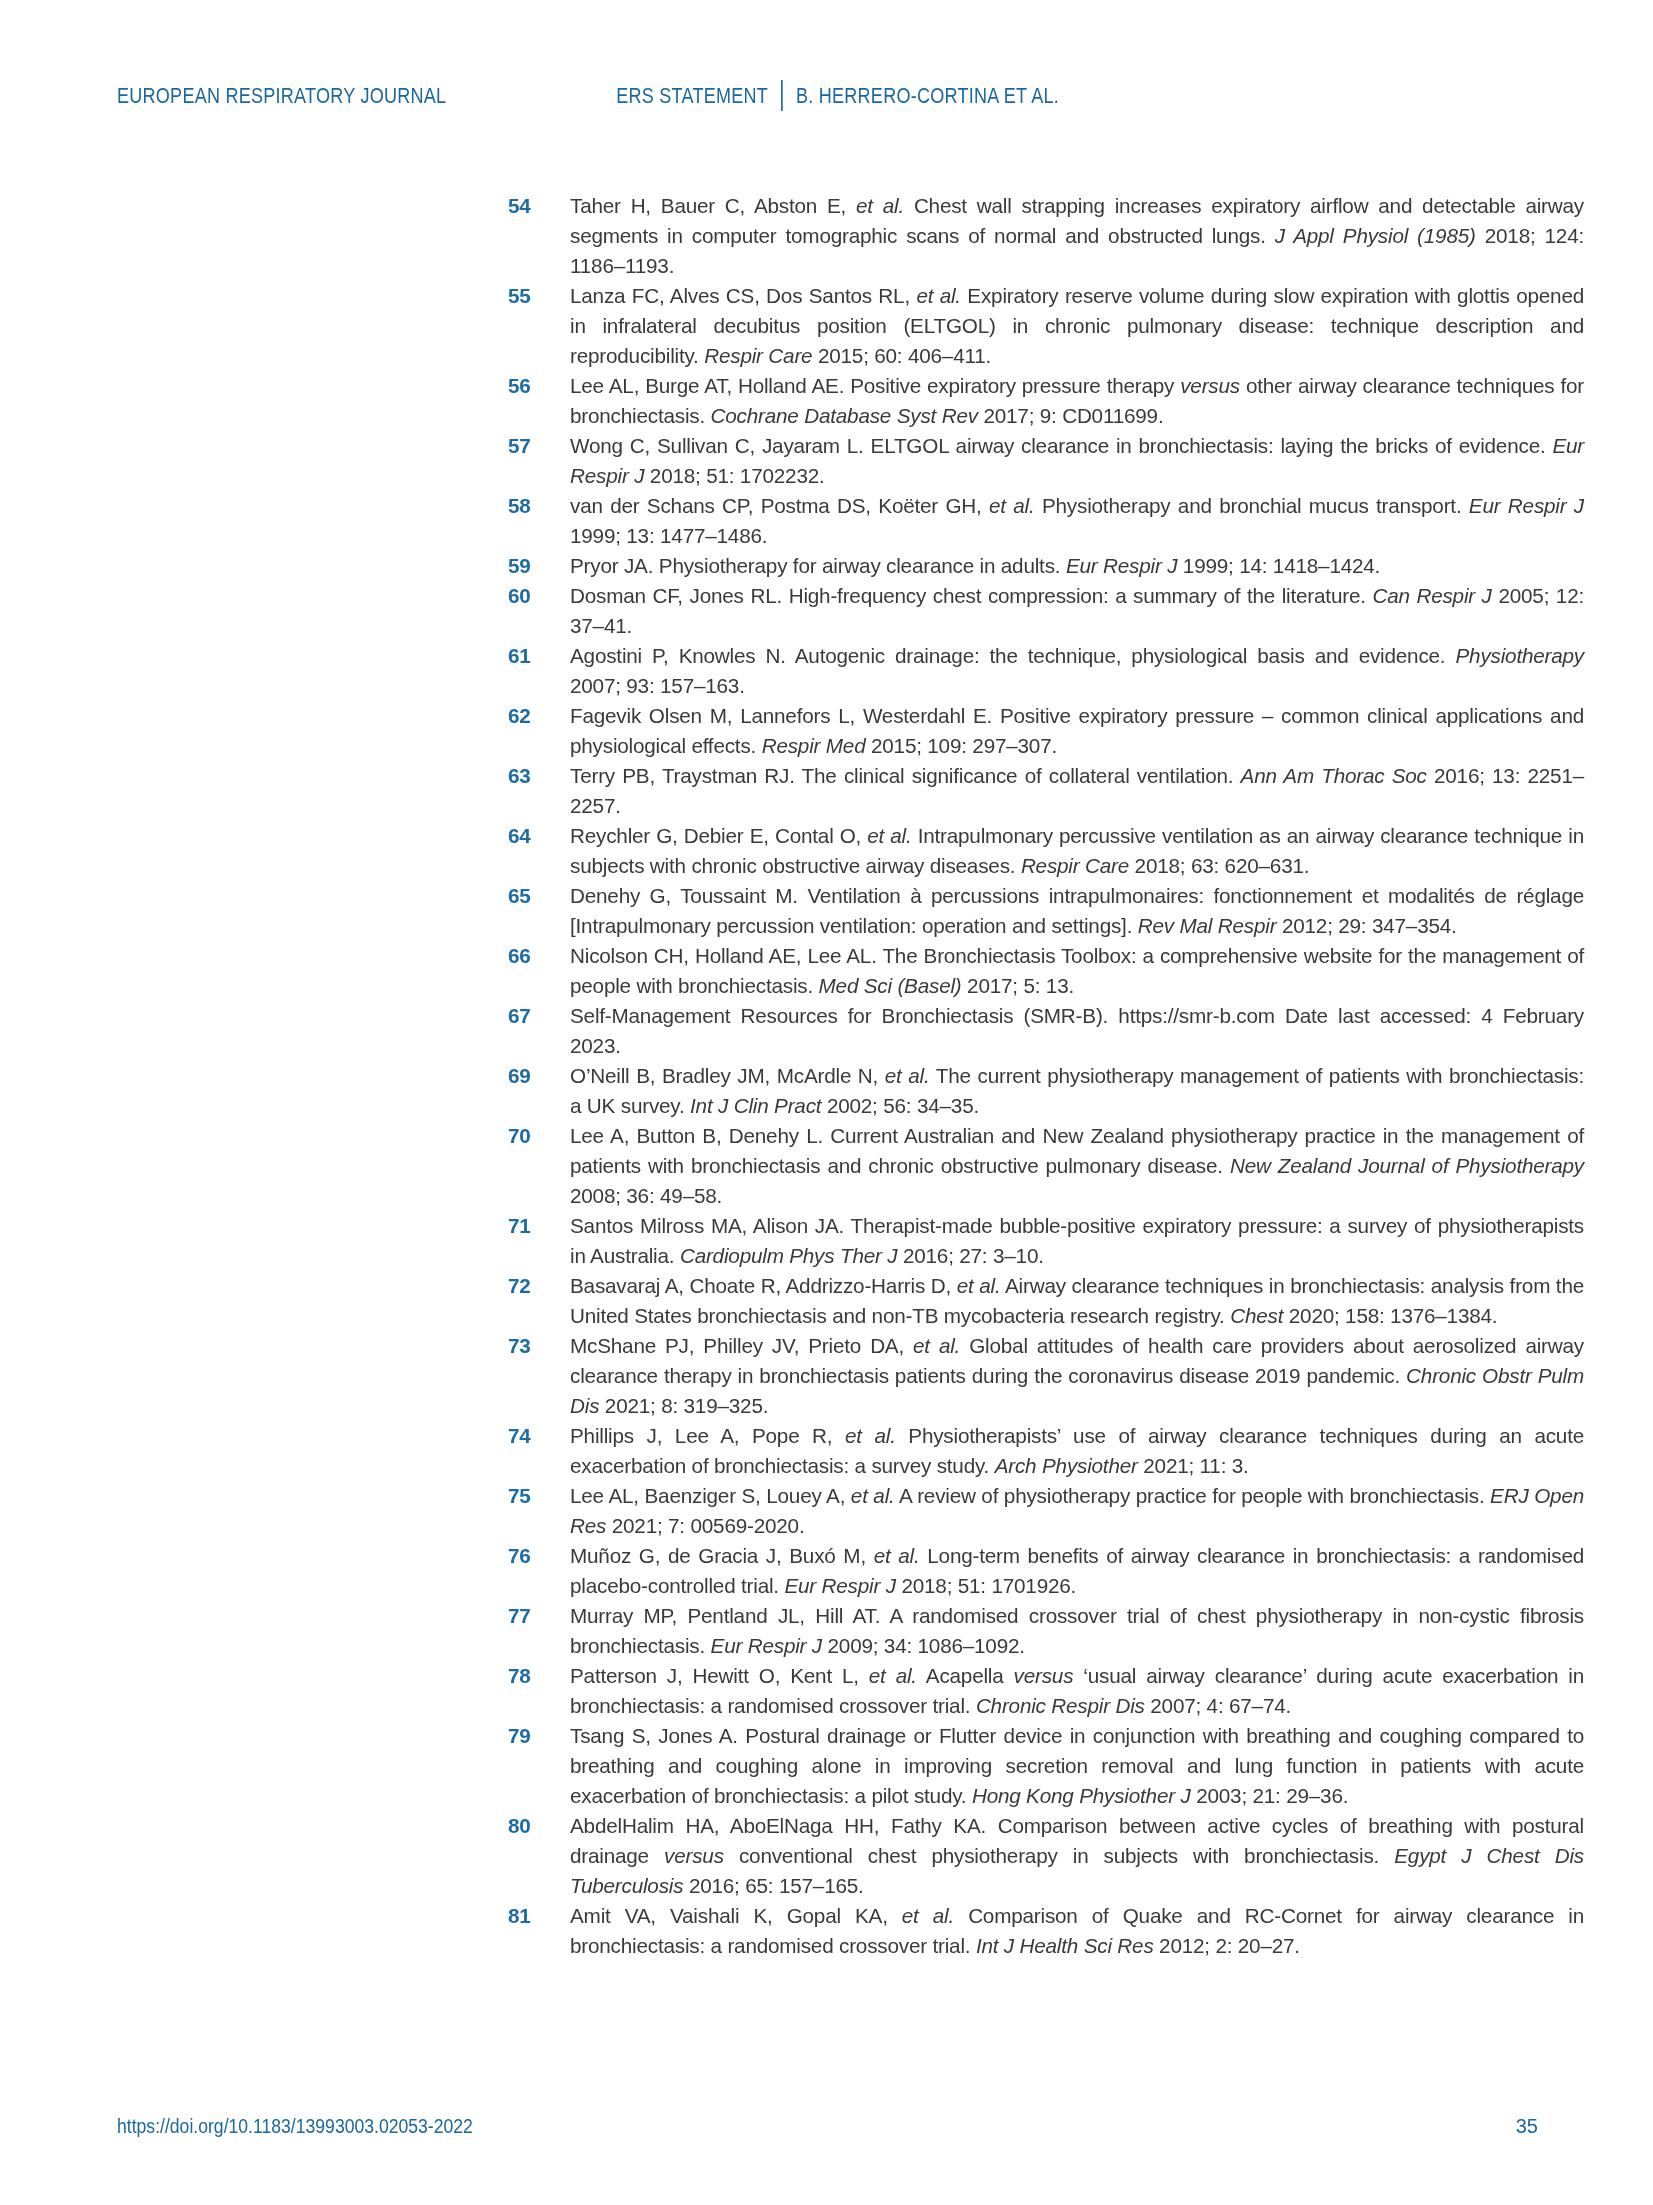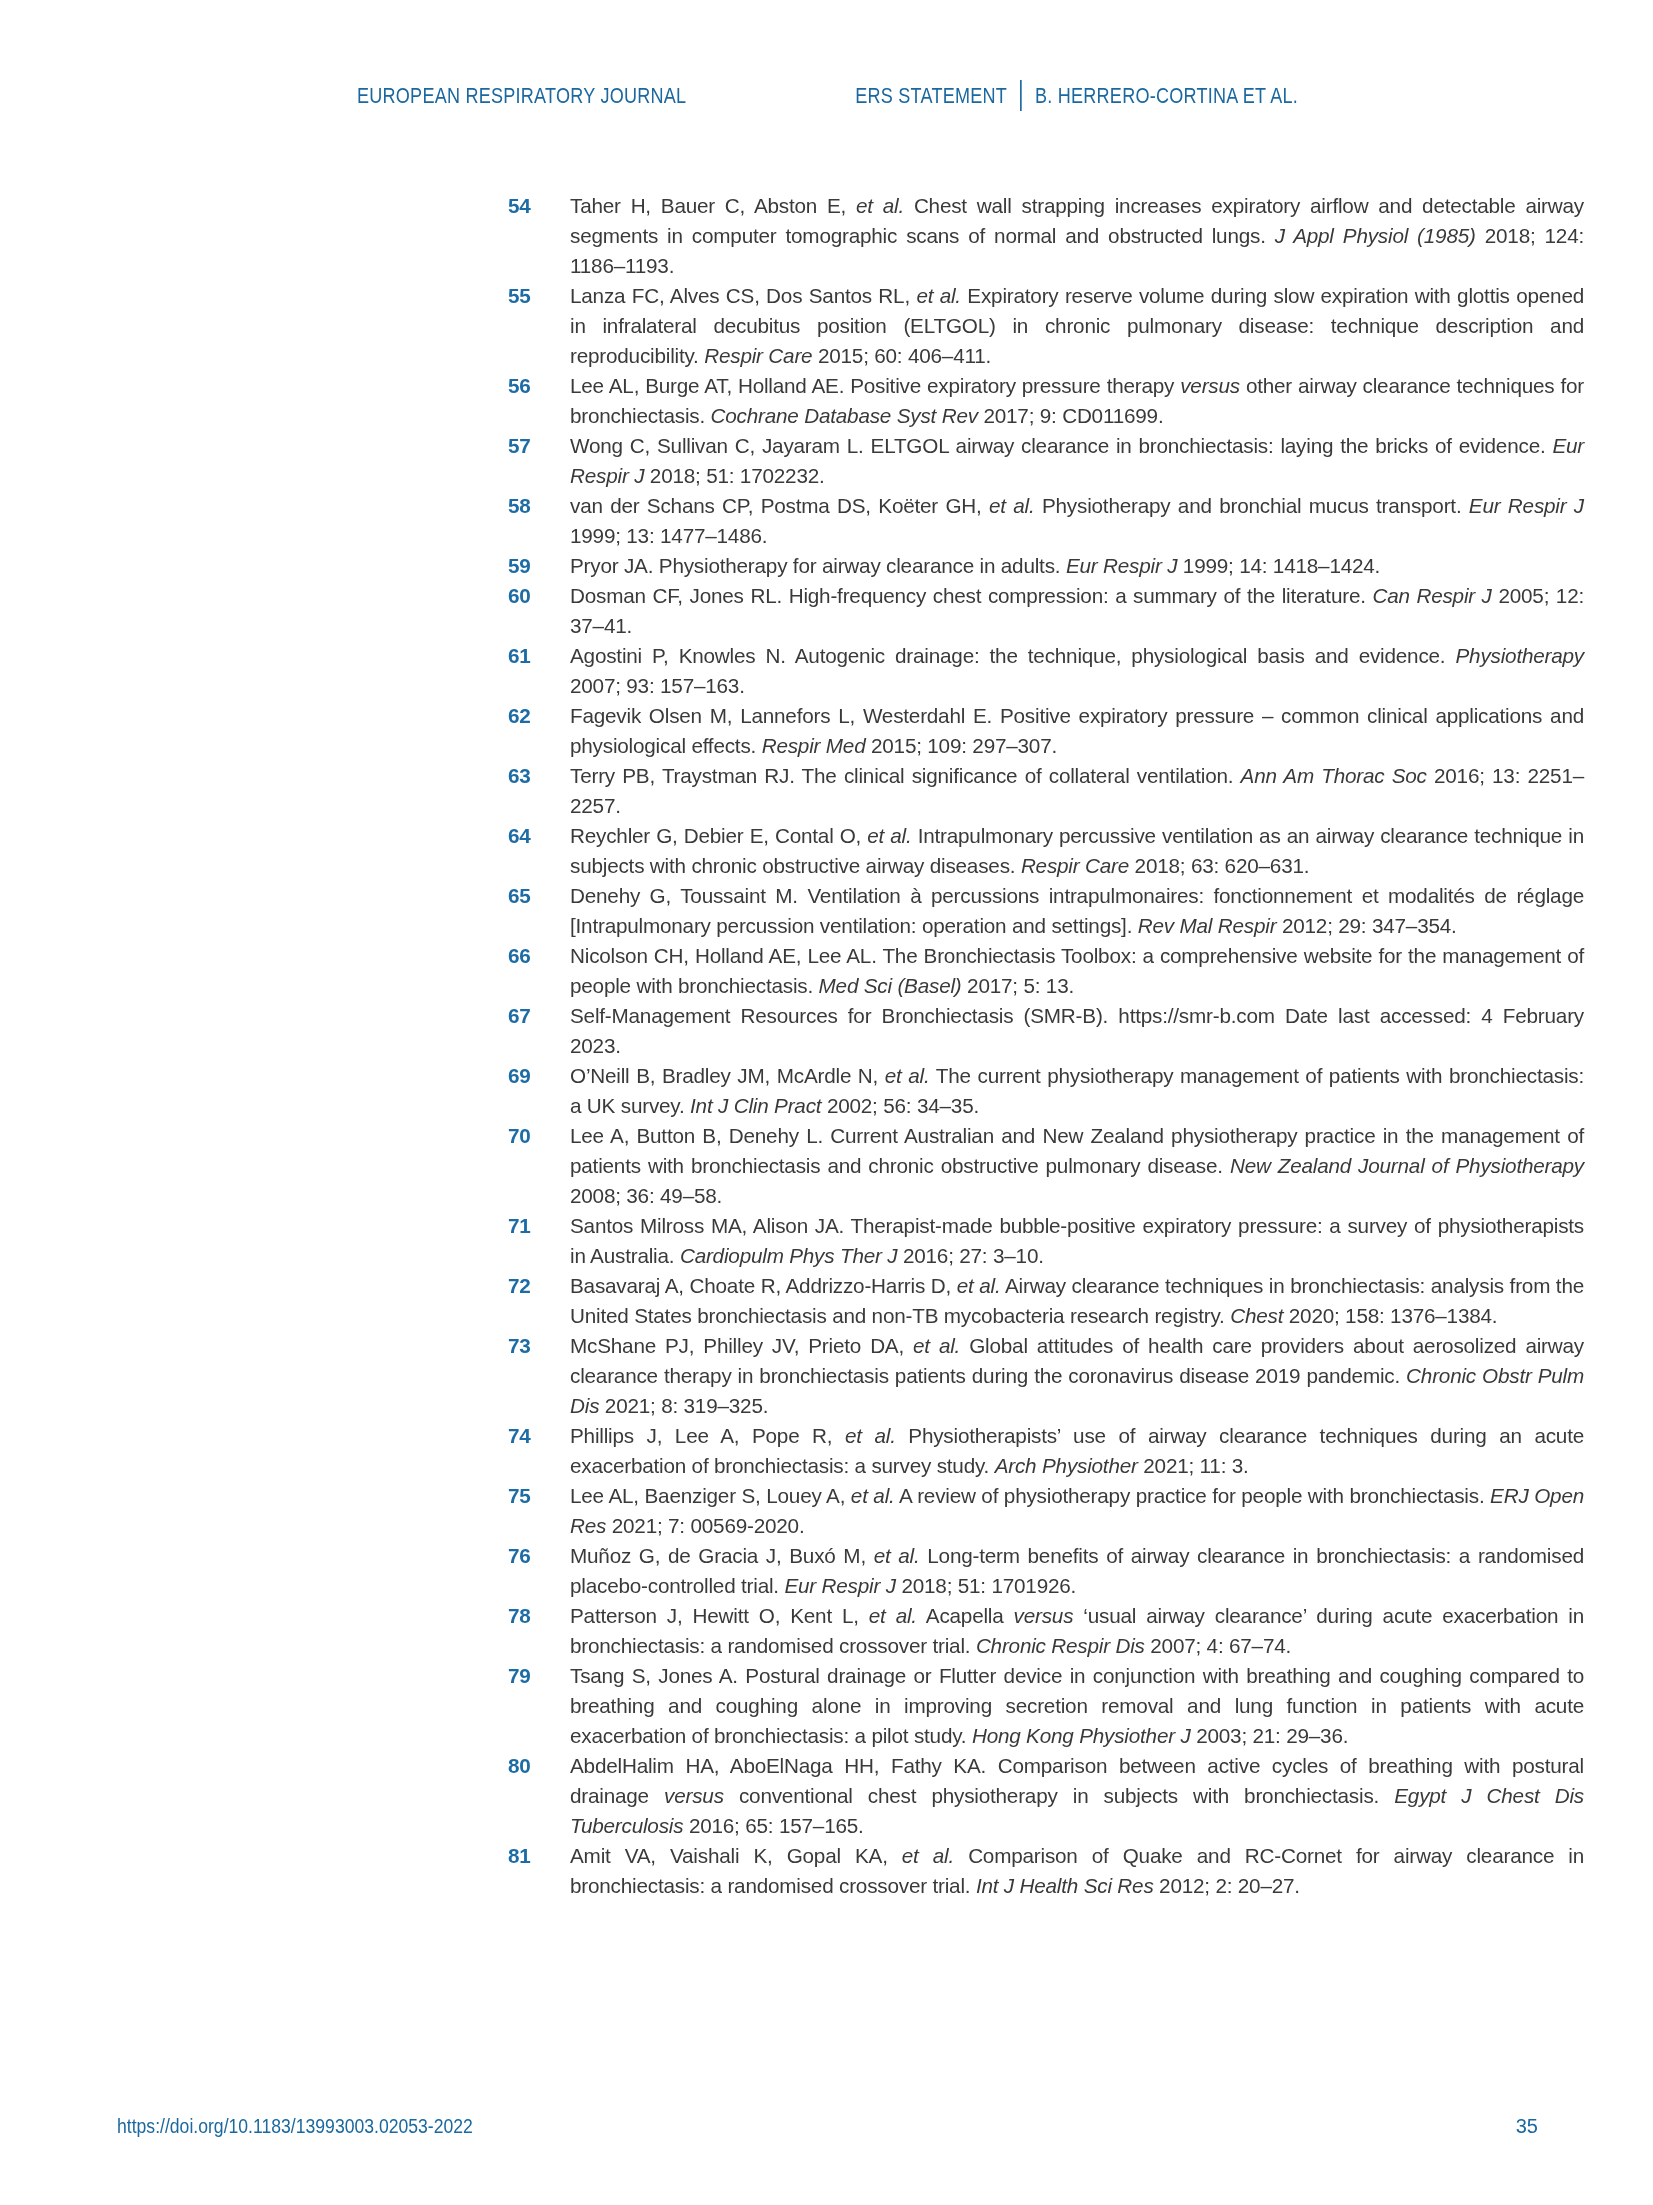--- a/index.html
+++ b/index.html
@@ -13,21 +13,21 @@
     width:1654px;
     height:2205px;
     background:#ffffff;
     font-family:"Liberation Sans","DejaVu Sans",sans-serif;
     overflow:hidden;
   }
   
   .hdr{
     position:absolute;
     top:80px;left:117px;right:116px;
-    display:flex;justify-content:center;align-items:center;
+    display:flex;justify-content:flex-start;align-items:center;
     color:var(--accent);
     font-size:22px;
   }
   .hdr-left{
     transform:scaleX(0.82);transform-origin:left center;
     letter-spacing:0.3px;white-space:nowrap;
   }
   .hdr-right{
     display:flex;align-items:center;gap:16px;
     transform:scaleX(0.82);transform-origin:right center;
@@ -154,20 +154,24 @@
       </div>
       <div class="ref">
         <span class="ref-num">75</span>
         <p class="ref-text"><span>Lee AL, Baenziger S, Louey A, </span><i>et al.</i><span> A review of physiotherapy practice for people with bronchiectasis. </span><i>ERJ Open Res</i><span> 2021; 7: 00569-2020.</span></p>
       </div>
       <div class="ref">
         <span class="ref-num">76</span>
         <p class="ref-text"><span>Muñoz G, de Gracia J, Buxó M, </span><i>et al.</i><span> Long-term benefits of airway clearance in bronchiectasis: a randomised placebo-controlled trial. </span><i>Eur Respir J</i><span> 2018; 51: 1701926.</span></p>
       </div>
       <div class="ref">
+        <span class="ref-num">77</span>
+        <p class="ref-text"><span>Murray MP, Pentland JL, Hill AT. A randomised crossover trial of chest physiotherapy in non-cystic fibrosis bronchiectasis. </span><i>Eur Respir J</i><span> 2009; 34: 1086–1092.</span></p>
+      </div>
+      <div class="ref">
         <span class="ref-num">78</span>
         <p class="ref-text"><span>Patterson J, Hewitt O, Kent L, </span><i>et al.</i><span> Acapella </span><i>versus</i><span> ‘usual airway clearance’ during acute exacerbation in bronchiectasis: a randomised crossover trial. </span><i>Chronic Respir Dis</i><span> 2007; 4: 67–74.</span></p>
       </div>
       <div class="ref">
         <span class="ref-num">79</span>
         <p class="ref-text"><span>Tsang S, Jones A. Postural drainage or Flutter device in conjunction with breathing and coughing compared to breathing and coughing alone in improving secretion removal and lung function in patients with acute exacerbation of bronchiectasis: a pilot study. </span><i>Hong Kong Physiother J</i><span> 2003; 21: 29–36.</span></p>
       </div>
       <div class="ref">
         <span class="ref-num">80</span>
         <p class="ref-text"><span>AbdelHalim HA, AboElNaga HH, Fathy KA. Comparison between active cycles of breathing with postural drainage </span><i>versus</i><span> conventional chest physiotherapy in subjects with bronchiectasis. </span><i>Egypt J Chest Dis Tuberculosis</i><span> 2016; 65: 157–165.</span></p>

